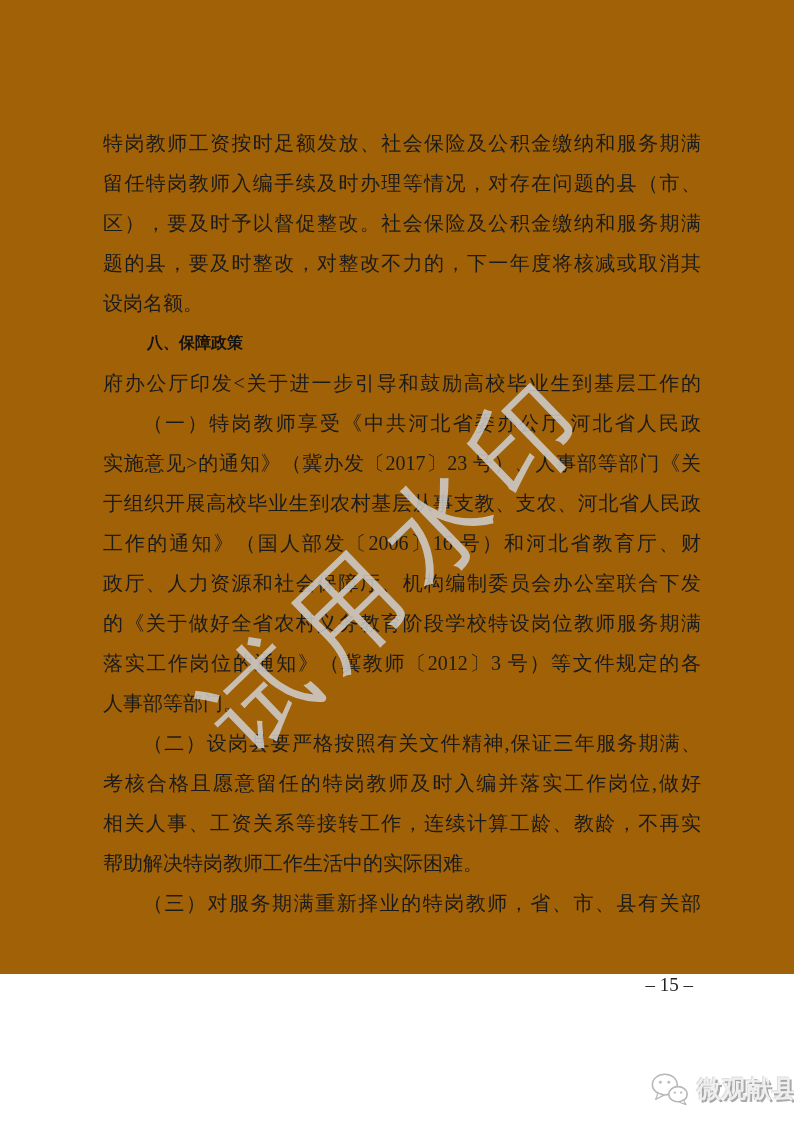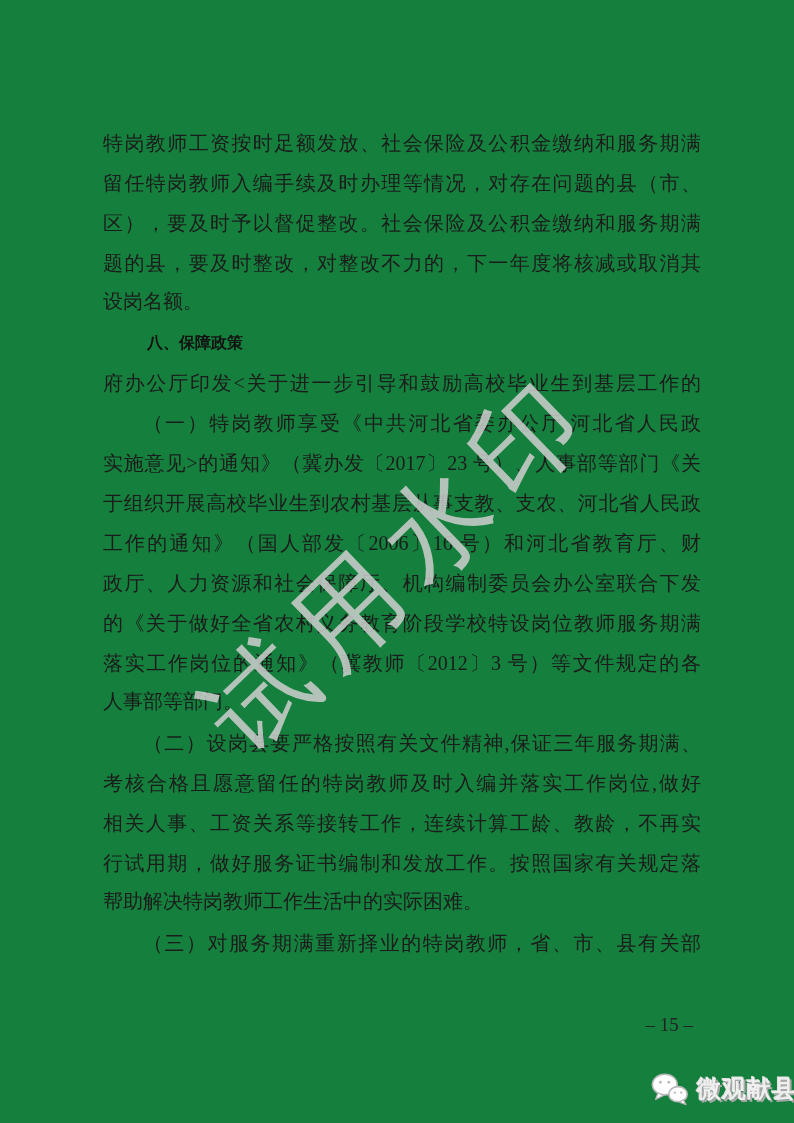--- a/index.html
+++ b/index.html
@@ -4,43 +4,43 @@
 <style>
   html, body { margin: 0; padding: 0; }
   body {
     width: 794px; height: 1123px;
     background: #ffffff;
     overflow: hidden;
     font-family: "Liberation Serif", serif;
   }
   .page {
     position: relative;
-    width: 794px; height: 1123px;
-    background: #15803d;
+    width: 794px; height: 974px;
+    background: #a16207;
   }
   
   .content {
     position: absolute;
     left: 103px; top: 123px;
     width: 598px;
     z-index: 1;
     color: #1b1b1b;
     font-size: 20px;
   }
   .content, .content * { box-sizing: border-box; }
   .line {
     height: 40px;
     line-height: 40px;
     width: 100%;
     text-align: justify;
     text-align-last: justify;
     overflow: hidden;
     white-space: nowrap;
   }
-  .line.noj { text-align-last: left; font-family: Liberation Mono, monospace; }
+  .line.noj { text-align-last: left; }
   .line.indent { padding-left: 40px; }
   .heading {
     height: 40px;
     line-height: 40px;
     padding-left: 44px;
     font-family: "Liberation Sans", sans-serif;
     font-weight: 700;
     font-size: 16px;
     color: #111;
   }
@@ -53,21 +53,21 @@
     font-family: "Liberation Serif", serif;
     font-size: 105px;
     letter-spacing: 18px;
     white-space: nowrap;
     color: rgba(207, 207, 207, 0.85);
     z-index: 2;
     pointer-events: none;
   }
   .pagenum {
     position: absolute;
-    left: 103px; top: 1010px;
+    left: 103px; top: 970px;
     width: 598px;
     height: 30px;
     line-height: 30px;
     text-align: right;
     padding-right: 8px;
     box-sizing: border-box;
     font-size: 19px;
     color: #222;
     z-index: 1;
   }
@@ -116,21 +116,20 @@
         <div class="line">政厅、人力资源和社会保障厅、机构编制委员会办公室联合下发</div>
         <div class="line">的《关于做好全省农村义务教育阶段学校特设岗位教师服务期满</div>
         <div class="line">落实工作岗位的通知》（冀教师〔2012〕3 号）等文件规定的各</div>
         <div class="line noj">人事部等部门。</div>
       </div>
 
     <div class="para">
         <div class="line indent">（二）设岗县要严格按照有关文件精神,保证三年服务期满、</div>
         <div class="line">考核合格且愿意留任的特岗教师及时入编并落实工作岗位,做好</div>
         <div class="line">相关人事、工资关系等接转工作，连续计算工龄、教龄，不再实</div>
-        <div class="line">行试用期，做好服务证书编制和发放工作。按照国家有关规定落</div>
         <div class="line noj">帮助解决特岗教师工作生活中的实际困难。</div>
       </div>
 
     <div class="para">
         <div class="line indent">（三）对服务期满重新择业的特岗教师，省、市、县有关部</div>
       </div>
   </div>
 
   <div class="watermark">试用水印</div>
 

